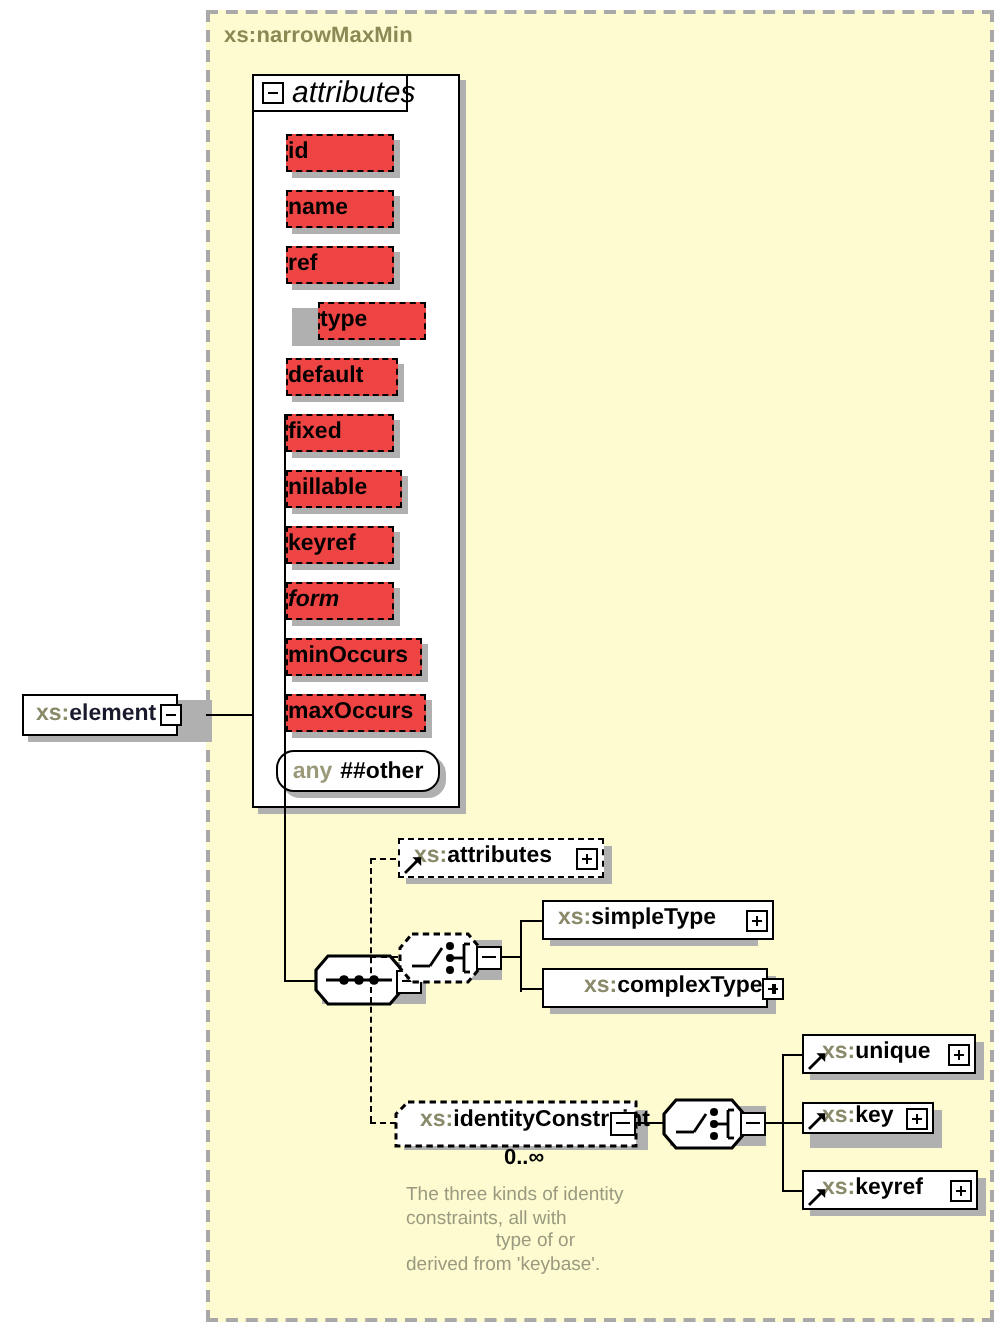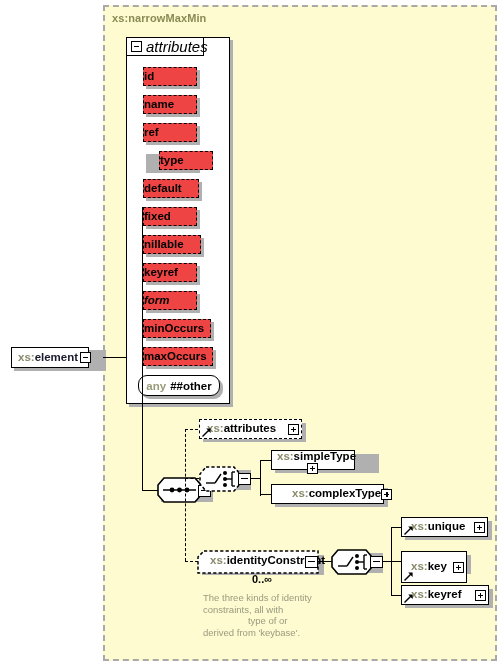--- a/index.html
+++ b/index.html
@@ -352,21 +352,21 @@
     </svg>
   </div>
   <div class="pm" style="position:absolute; left:238px; top:473px; width:13px; height:12px;"></div>
 
   <div class="line h" style="left:251px; top:478px; width:10px;"></div>
   <div class="line v" style="left:260px; top:460px; height:36px;"></div>
   <div class="line h" style="left:260px; top:460px; width:12px;"></div>
   <div class="line h" style="left:260px; top:494px; width:12px;"></div>
 
   <div class="shadow" style="left:275px; top:454px; width:104px; height:19px;"></div>
-  <div class="node node-solid" style="left:271px; top:450px; width:84px; height:20px; z-index:5; justify-content:space-between;flex-direction:column;">
+  <div class="node node-solid" style="left:271px; top:450px; width:116px; height:20px; z-index:5; justify-content:space-between;">
     <span class="lbl-plain" style="padding-right:0;"><span class="ns">xs:</span><span style="color:#000">simpleType</span></span>
     <span class="pm plus" style="margin-right:2px;"></span>
   </div>
 
   <div class="shadow" style="left:275px; top:488px; width:113px; height:19px;"></div>
   <div class="node node-solid" style="left:271px; top:484px; width:113px; height:20px; z-index:5; justify-content:space-between;">
     <span class="lbl-plain" style="padding-right:0;padding-left:20px;"><span class="ns">xs:</span><span style="color:#000">complexType</span></span>
     <span class="pm plus" style="margin-right:2px;"></span>
   </div>
 
@@ -415,21 +415,21 @@
   <div class="node node-solid" style="left:401px; top:517px; width:87px; height:20px; z-index:5; justify-content:space-between;">
     <span class="lbl-plain" style="padding-left:9px; padding-right:0;"><span class="ns">xs:</span><span style="color:#000">unique</span></span>
     <span class="pm plus" style="margin-right:2px;"></span>
     <svg class="refarrow" viewBox="0 0 9 9">
       <line x1="0.5" y1="8.5" x2="7" y2="2" stroke="#000" stroke-width="1.4"></line>
       <polygon points="8.6,0.6 8.6,5 4.2,0.6" fill="#000"></polygon>
     </svg>
   </div>
 
   <div class="shadow" style="left:405px; top:555px; width:66px; height:19px;"></div>
-  <div class="node node-solid" style="left:401px; top:551px; width:66px; height:32px; z-index:5; justify-content:space-between;">
+  <div class="node node-solid" style="left:401px; top:551px; width:66px; height:16px; z-index:5; justify-content:space-between;">
     <span class="lbl-plain" style="padding-left:9px; padding-right:0;"><span class="ns">xs:</span><span style="color:#000">key</span></span>
     <span class="pm plus" style="margin-right:2px;"></span>
     <svg class="refarrow" viewBox="0 0 9 9">
       <line x1="0.5" y1="8.5" x2="7" y2="2" stroke="#000" stroke-width="1.4"></line>
       <polygon points="8.6,0.6 8.6,5 4.2,0.6" fill="#000"></polygon>
     </svg>
   </div>
 
   <div class="shadow" style="left:405px; top:589px; width:88px; height:19px;"></div>
   <div class="node node-solid" style="left:401px; top:585px; width:88px; height:20px; z-index:5; justify-content:space-between;">

